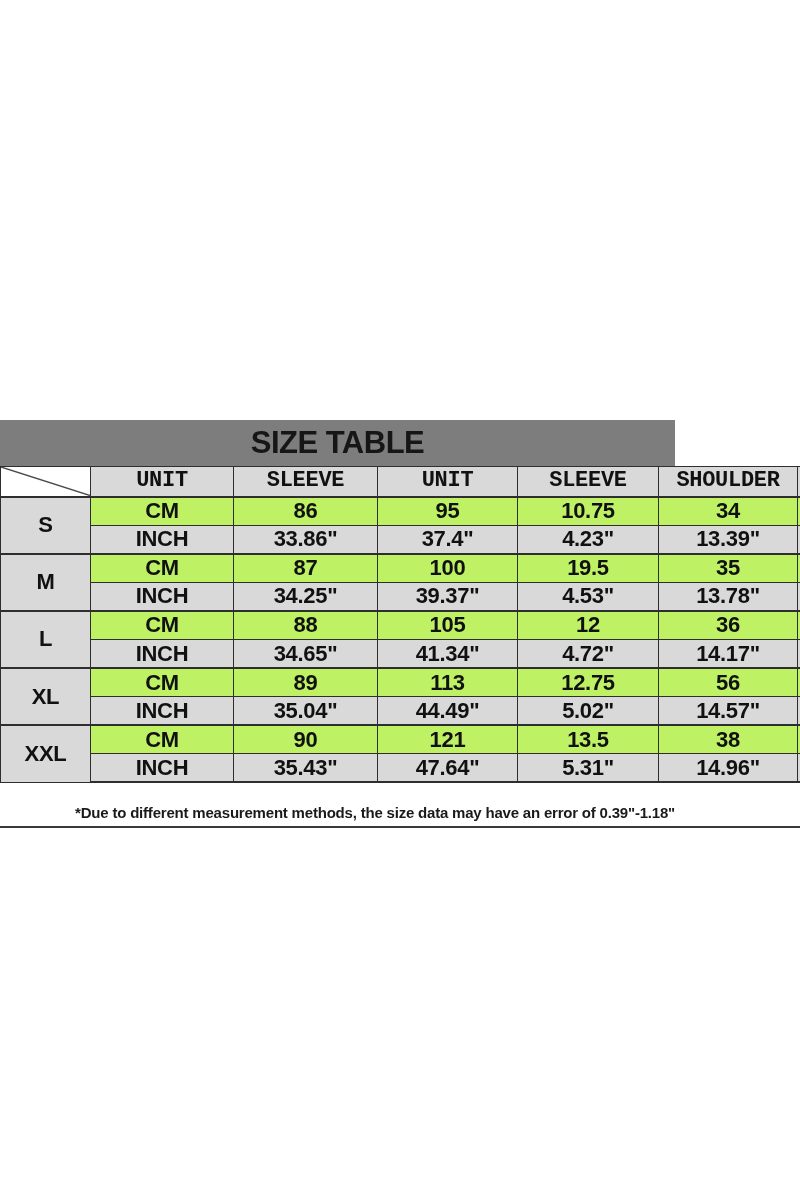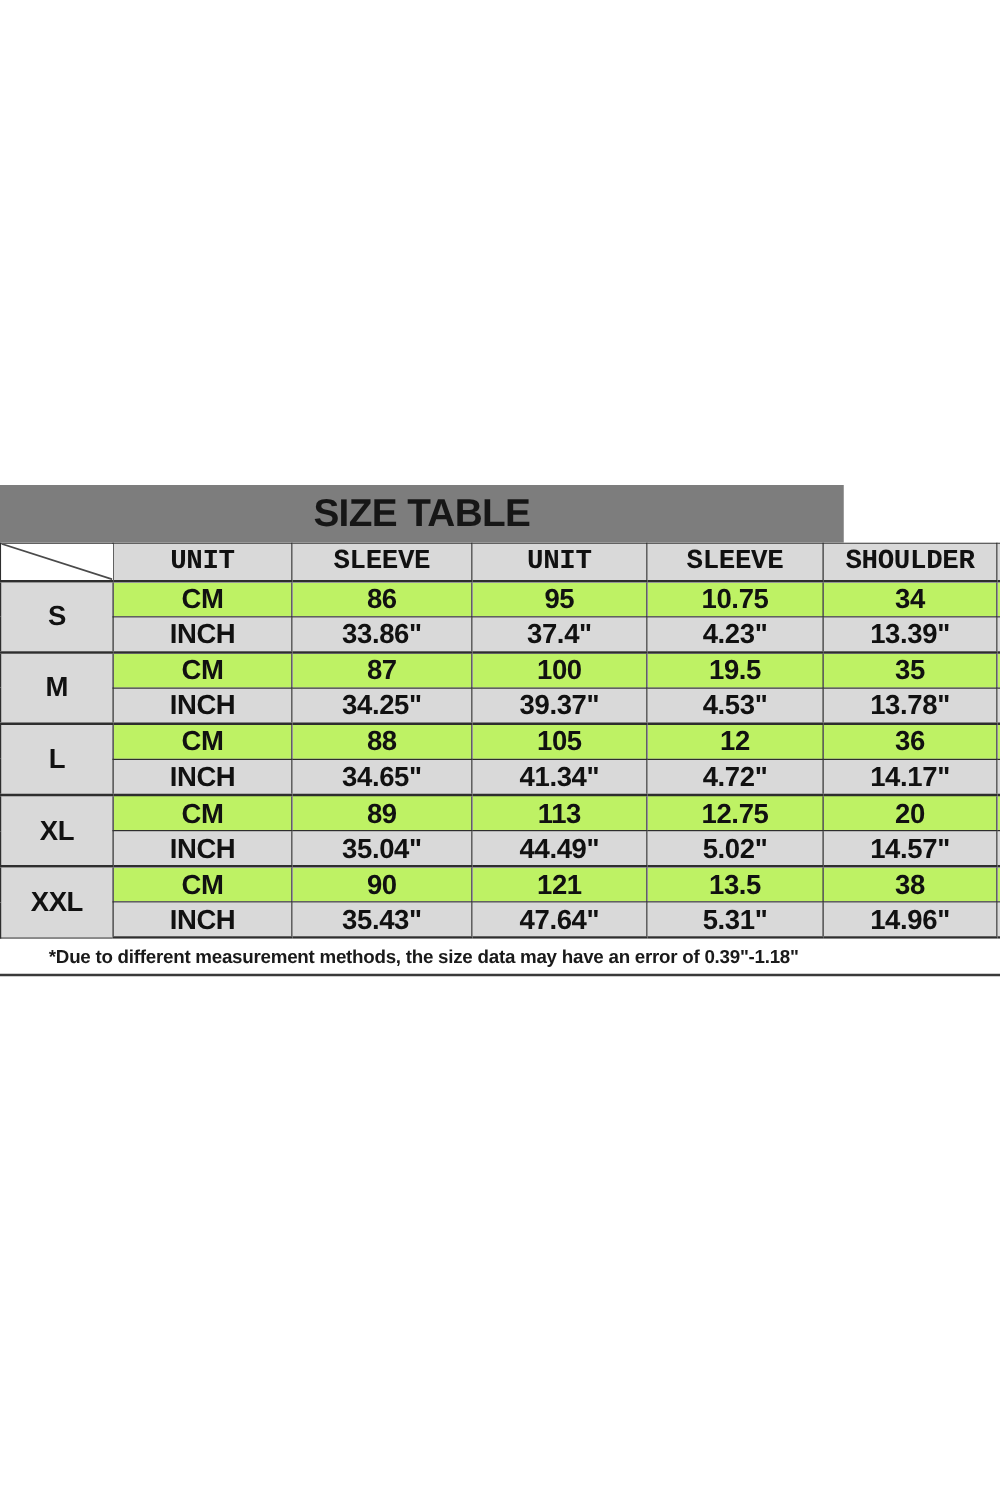--- a/index.html
+++ b/index.html
@@ -8,21 +8,21 @@
     --border:#2e2e2e;
     --text:#111111;
   }
   html,body{margin:0;padding:0;}
   body{
     width:800px;height:1200px;background:#ffffff;position:relative;
     font-family:"Liberation Sans", sans-serif;color:var(--text);
     overflow:hidden;
   }
   .size-chart{
-    position:absolute;top:388px;left:0;width:675px;
+    position:absolute;top:420px;left:0;width:675px;
   }
   .title-bar{
     height:46px;background:var(--title-bg);
     display:flex;align-items:center;justify-content:center;
     font-size:31px;font-weight:700;letter-spacing:-0.5px;color:#161616;
   }
   .clip{width:800px;overflow:hidden;}
   table.grid{
     border-collapse:collapse;table-layout:fixed;width:812px;
   }
@@ -39,23 +39,23 @@
   td.white{background:#bef264;}
   th.diag{
     background:#ffffff;position:relative;
   }
   th.diag svg{position:absolute;left:0;top:0;width:100%;height:100%;display:block;}
   tr.group-start th, tr.group-start td{border-top:2px solid var(--border);}
   thead th{border-top:1px solid var(--border);border-bottom:2px solid var(--border);font-family:Liberation Mono, monospace;}
   tbody tr:last-child td{border-bottom:2px solid var(--border);}
   td.sliver, th.sliver{border-right:none;}
   .footnote{
-    margin-top:5px;padding-left:3px;
+    margin-top:20px;padding-left:3px;
     font-size:15px;font-weight:700;letter-spacing:-0.2px;color:#1a1a1a;
-    line-height:20px;text-align:center;
+    line-height:20px;text-align:right;
   }
   .bottom-rule{
     margin-top:3px;height:0;border-top:2px solid #3a3a3a;width:800px;
   }
 </style>
 </head>
 <body>
 
 <div class="size-chart">
   <div class="title-bar">SIZE TABLE</div>
@@ -141,21 +141,21 @@
           <td class="shade">14.17"</td>
           <td class="shade sliver"></td>
         </tr>
 
         <tr class="group-start">
           <td class="shade" rowspan="2">XL</td>
           <td class="white">CM</td>
           <td class="white">89</td>
           <td class="white">113</td>
           <td class="white">12.75</td>
-          <td class="white">20</td>
+          <td class="white">56</td>
           <td class="white sliver"></td>
         </tr>
         <tr>
           <td class="shade">INCH</td>
           <td class="shade">35.04"</td>
           <td class="shade">44.49"</td>
           <td class="shade">5.02"</td>
           <td class="shade">14.57"</td>
           <td class="shade sliver"></td>
         </tr>

